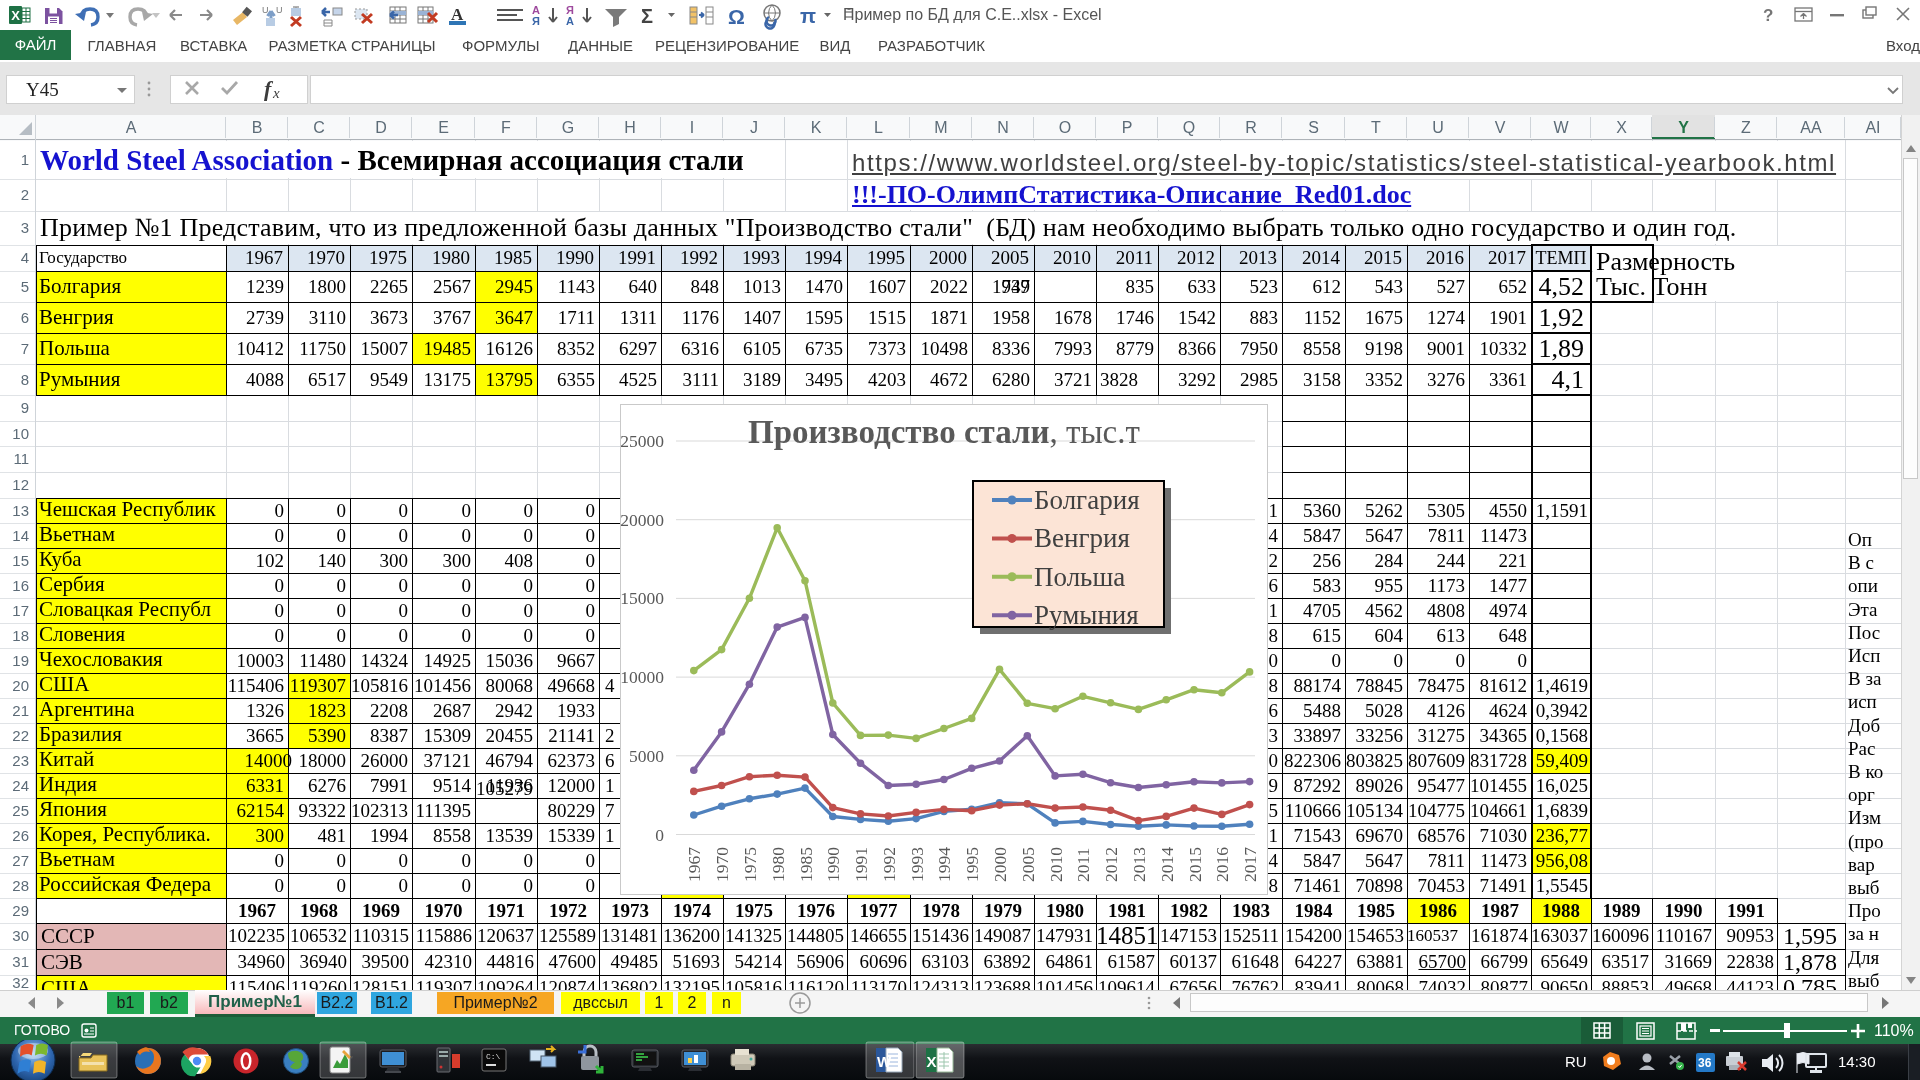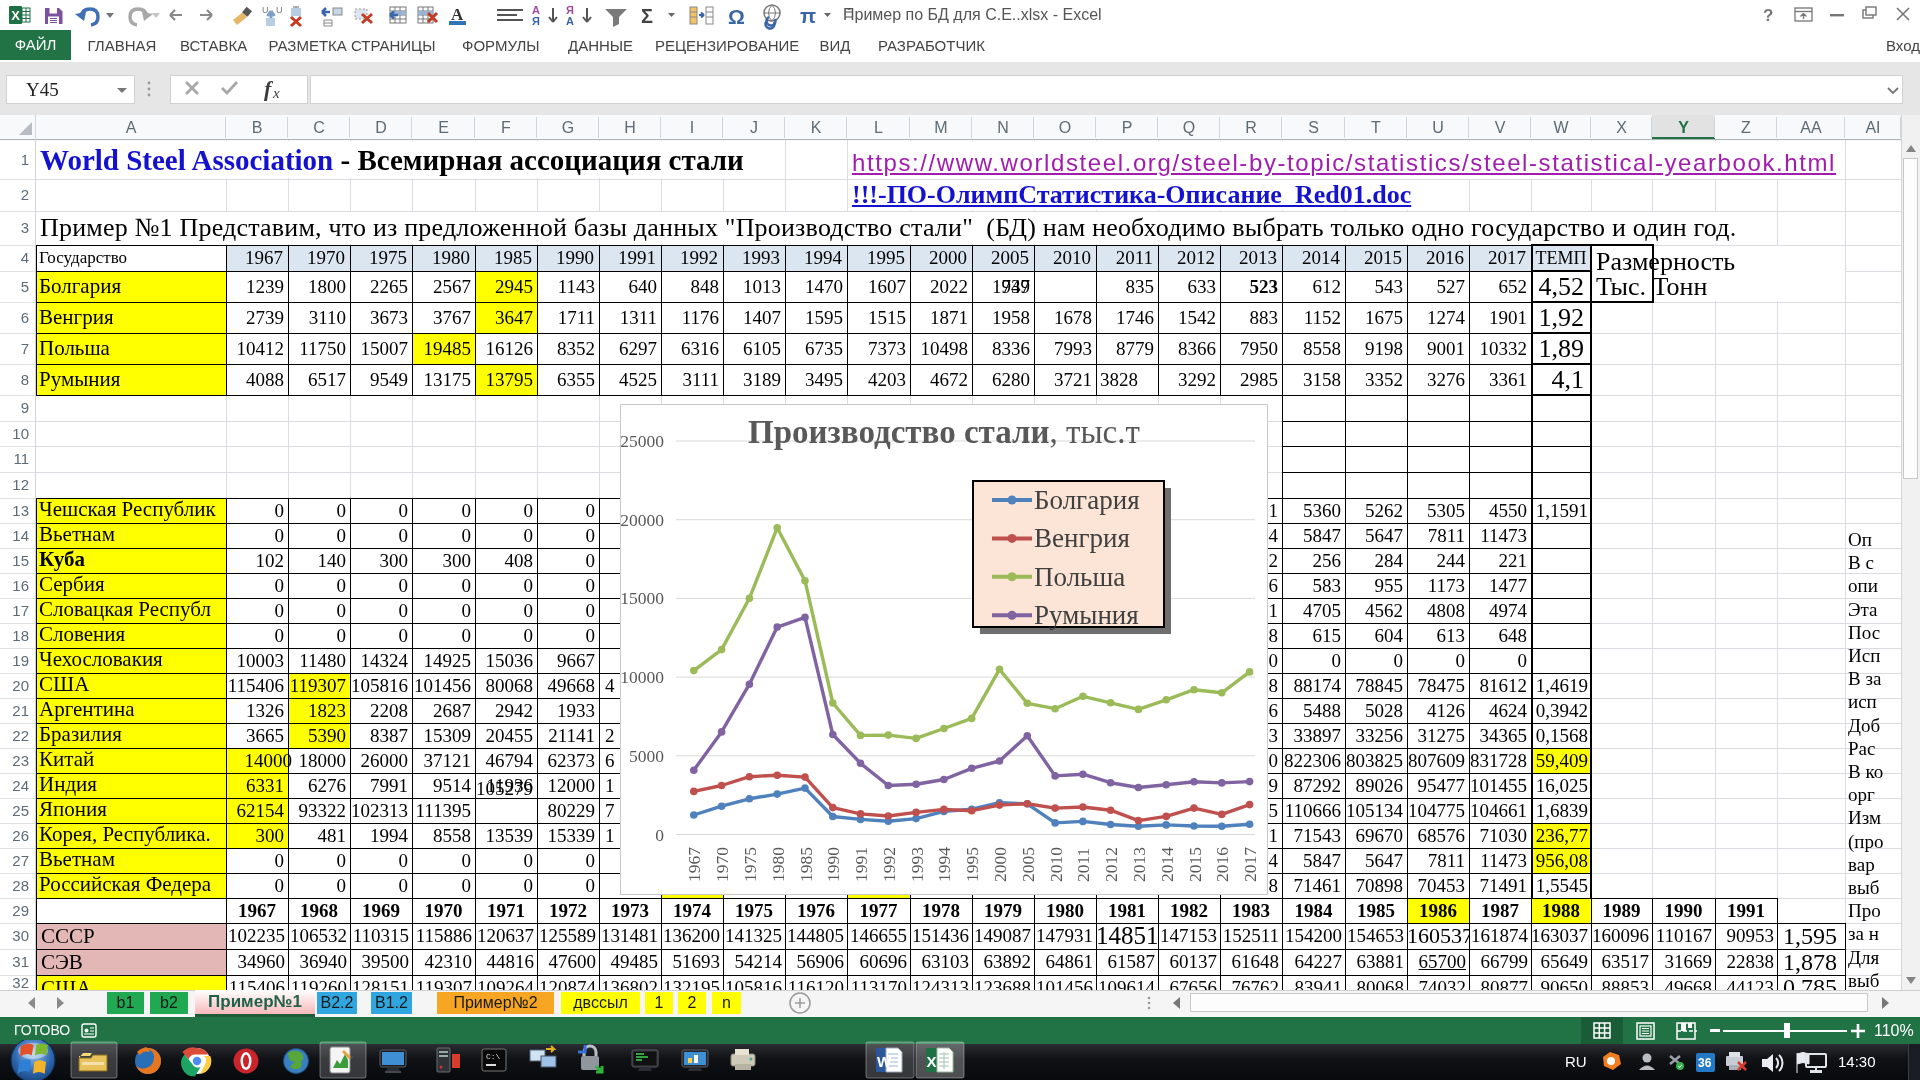--- a/index.html
+++ b/index.html
@@ -513,21 +513,21 @@
 <div style="left:1591px;top:923px;width:1px;height:67px;background:#000"></div>
 <div style="left:1652px;top:923px;width:1px;height:67px;background:#000"></div>
 <div style="left:1715px;top:923px;width:1px;height:67px;background:#000"></div>
 <div style="left:1777px;top:923px;width:1px;height:67px;background:#000"></div>
 <div style="left:1845px;top:923px;width:1px;height:67px;background:#000"></div>
 <div style="left:36px;top:898px;width:1741px;height:1px;background:#000"></div>
 <div style="left:36px;top:923px;width:1809px;height:1px;background:#000"></div>
 <div style="left:36px;top:949px;width:1809px;height:1px;background:#000"></div>
 <div style="left:36px;top:975px;width:1809px;height:1px;background:#000"></div>
 <div class="ser" style="left:40px;top:140px;width:1200px;height:39px;line-height:40px;font-size:29px;font-weight:bold;white-space:nowrap;"><span style="color:#1512cf">World Steel Association</span> - Всемирная ассоциация стали</div>
-<div class="san" style="left:852px;top:146px;width:1000px;height:34px;line-height:34px;font-size:24px;letter-spacing:1.6px;color:#a21caf;text-decoration:underline;white-space:nowrap;">https://www.worldsteel.org/steel-by-topic/statistics/steel-statistical-yearbook.html</div>
+<div class="san" style="left:852px;top:146px;width:1000px;height:34px;line-height:34px;font-size:24px;letter-spacing:1.6px;color:#404040;text-decoration:underline;white-space:nowrap;">https://www.worldsteel.org/steel-by-topic/statistics/steel-statistical-yearbook.html</div>
 <div class="ser" style="left:852px;top:179px;width:700px;height:32px;line-height:32px;font-size:26px;font-weight:bold;color:#1512cf;text-decoration:underline;white-space:nowrap;">!!!-ПО-ОлимпСтатистика-Описание_Red01.doc</div>
 <div class="ser" style="left:40px;top:211px;width:1755px;height:34px;line-height:34px;font-size:26px;letter-spacing:0.2px;white-space:nowrap;">Пример №1 Представим, что из предложенной базы данных "Производство стали"&nbsp;&nbsp;(БД) нам необходимо выбрать только одно государство и один год.</div>
 <div class="ser" style="left:36px;top:245px;width:190px;height:26px;line-height:26px;font-size:17px;text-align:left;padding-left:3px;box-sizing:border-box;white-space:nowrap;overflow:hidden;">Государство</div>
 <div class="ser" style="left:226px;top:245px;width:62px;height:26px;line-height:26px;font-size:19px;text-align:right;padding-right:5px;box-sizing:border-box;white-space:nowrap;overflow:hidden;">1967</div>
 <div class="ser" style="left:288px;top:245px;width:62px;height:26px;line-height:26px;font-size:19px;text-align:right;padding-right:5px;box-sizing:border-box;white-space:nowrap;overflow:hidden;">1970</div>
 <div class="ser" style="left:350px;top:245px;width:62px;height:26px;line-height:26px;font-size:19px;text-align:right;padding-right:5px;box-sizing:border-box;white-space:nowrap;overflow:hidden;">1975</div>
 <div class="ser" style="left:412px;top:245px;width:63px;height:26px;line-height:26px;font-size:19px;text-align:right;padding-right:5px;box-sizing:border-box;white-space:nowrap;overflow:hidden;">1980</div>
 <div class="ser" style="left:475px;top:245px;width:62px;height:26px;line-height:26px;font-size:19px;text-align:right;padding-right:5px;box-sizing:border-box;white-space:nowrap;overflow:hidden;">1985</div>
 <div class="ser" style="left:537px;top:245px;width:62px;height:26px;line-height:26px;font-size:19px;text-align:right;padding-right:5px;box-sizing:border-box;white-space:nowrap;overflow:hidden;">1990</div>
 <div class="ser" style="left:599px;top:245px;width:62px;height:26px;line-height:26px;font-size:19px;text-align:right;padding-right:5px;box-sizing:border-box;white-space:nowrap;overflow:hidden;">1991</div>
@@ -547,21 +547,21 @@
 <div class="ser" style="left:1469px;top:245px;width:62px;height:26px;line-height:26px;font-size:19px;text-align:right;padding-right:5px;box-sizing:border-box;white-space:nowrap;overflow:hidden;">2017</div>
 <div class="ser" style="left:1531px;top:245px;width:60px;height:26px;line-height:26px;font-size:18px;text-align:center;white-space:nowrap;overflow:hidden;">ТЕМП</div>
 <div class="ser" style="left:1596px;top:247px;width:250px;height:30px;line-height:30px;font-size:26px;white-space:nowrap;">Размерность</div>
 <div class="ser" style="left:1596px;top:271px;width:250px;height:31px;line-height:31px;font-size:26px;white-space:nowrap;">Тыс. Тонн</div>
 <div class="ser" style="left:36px;top:271px;width:190px;height:31px;line-height:31px;font-size:21px;text-align:left;padding-left:3px;box-sizing:border-box;white-space:nowrap;overflow:hidden;">Болгария</div>
 <div class="ser" style="left:36px;top:302px;width:190px;height:31px;line-height:31px;font-size:21px;text-align:left;padding-left:3px;box-sizing:border-box;white-space:nowrap;overflow:hidden;">Венгрия</div>
 <div class="ser" style="left:36px;top:333px;width:190px;height:31px;line-height:31px;font-size:21px;text-align:left;padding-left:3px;box-sizing:border-box;white-space:nowrap;overflow:hidden;">Польша</div>
 <div class="ser" style="left:36px;top:364px;width:190px;height:31px;line-height:31px;font-size:21px;text-align:left;padding-left:3px;box-sizing:border-box;white-space:nowrap;overflow:hidden;">Румыния</div>
 <div class="ser" style="left:36px;top:497px;width:190px;height:25px;line-height:25px;font-size:21px;text-align:left;padding-left:3px;box-sizing:border-box;white-space:nowrap;overflow:hidden;">Чешская Республик</div>
 <div class="ser" style="left:36px;top:522px;width:190px;height:25px;line-height:25px;font-size:21px;text-align:left;padding-left:3px;box-sizing:border-box;white-space:nowrap;overflow:hidden;">Вьетнам</div>
-<div class="ser" style="left:36px;top:547px;width:190px;height:25px;line-height:25px;font-size:21px;text-align:left;padding-left:3px;box-sizing:border-box;white-space:nowrap;overflow:hidden;font-weight:bold;">Куба</div>
+<div class="ser" style="left:36px;top:547px;width:190px;height:25px;line-height:25px;font-size:21px;text-align:left;padding-left:3px;box-sizing:border-box;white-space:nowrap;overflow:hidden;">Куба</div>
 <div class="ser" style="left:36px;top:572px;width:190px;height:25px;line-height:25px;font-size:21px;text-align:left;padding-left:3px;box-sizing:border-box;white-space:nowrap;overflow:hidden;">Сербия</div>
 <div class="ser" style="left:36px;top:597px;width:190px;height:25px;line-height:25px;font-size:21px;text-align:left;padding-left:3px;box-sizing:border-box;white-space:nowrap;overflow:hidden;">Словацкая Республ</div>
 <div class="ser" style="left:36px;top:622px;width:190px;height:25px;line-height:25px;font-size:21px;text-align:left;padding-left:3px;box-sizing:border-box;white-space:nowrap;overflow:hidden;">Словения</div>
 <div class="ser" style="left:36px;top:647px;width:190px;height:25px;line-height:25px;font-size:21px;text-align:left;padding-left:3px;box-sizing:border-box;white-space:nowrap;overflow:hidden;">Чехословакия</div>
 <div class="ser" style="left:36px;top:672px;width:190px;height:25px;line-height:25px;font-size:21px;text-align:left;padding-left:3px;box-sizing:border-box;white-space:nowrap;overflow:hidden;">США</div>
 <div class="ser" style="left:36px;top:697px;width:190px;height:25px;line-height:25px;font-size:21px;text-align:left;padding-left:3px;box-sizing:border-box;white-space:nowrap;overflow:hidden;">Аргентина</div>
 <div class="ser" style="left:36px;top:722px;width:190px;height:25px;line-height:25px;font-size:21px;text-align:left;padding-left:3px;box-sizing:border-box;white-space:nowrap;overflow:hidden;">Бразилия</div>
 <div class="ser" style="left:36px;top:747px;width:190px;height:25px;line-height:25px;font-size:21px;text-align:left;padding-left:3px;box-sizing:border-box;white-space:nowrap;overflow:hidden;">Китай</div>
 <div class="ser" style="left:36px;top:772px;width:190px;height:25px;line-height:25px;font-size:21px;text-align:left;padding-left:3px;box-sizing:border-box;white-space:nowrap;overflow:hidden;">Индия</div>
 <div class="ser" style="left:36px;top:797px;width:190px;height:25px;line-height:25px;font-size:21px;text-align:left;padding-left:3px;box-sizing:border-box;white-space:nowrap;overflow:hidden;">Япония</div>
@@ -580,21 +580,21 @@
 <div class="ser" style="left:599px;top:271px;width:62px;height:31px;line-height:31px;font-size:19px;text-align:right;padding-right:4px;box-sizing:border-box;white-space:nowrap;overflow:hidden;">640</div>
 <div class="ser" style="left:661px;top:271px;width:62px;height:31px;line-height:31px;font-size:19px;text-align:right;padding-right:4px;box-sizing:border-box;white-space:nowrap;overflow:hidden;">848</div>
 <div class="ser" style="left:723px;top:271px;width:62px;height:31px;line-height:31px;font-size:19px;text-align:right;padding-right:4px;box-sizing:border-box;white-space:nowrap;overflow:hidden;">1013</div>
 <div class="ser" style="left:785px;top:271px;width:62px;height:31px;line-height:31px;font-size:19px;text-align:right;padding-right:4px;box-sizing:border-box;white-space:nowrap;overflow:hidden;">1470</div>
 <div class="ser" style="left:847px;top:271px;width:63px;height:31px;line-height:31px;font-size:19px;text-align:right;padding-right:4px;box-sizing:border-box;white-space:nowrap;overflow:hidden;">1607</div>
 <div class="ser" style="left:910px;top:271px;width:62px;height:31px;line-height:31px;font-size:19px;text-align:right;padding-right:4px;box-sizing:border-box;white-space:nowrap;overflow:hidden;">2022</div>
 <div class="ser" style="left:972px;top:271px;width:62px;height:31px;line-height:31px;font-size:19px;text-align:right;padding-right:4px;box-sizing:border-box;white-space:nowrap;overflow:hidden;">1949</div>
 <div class="ser" style="left:972px;top:271px;width:62px;height:31px;line-height:31px;font-size:19px;text-align:right;padding-right:4px;box-sizing:border-box;white-space:nowrap;overflow:hidden;">737</div>
 <div class="ser" style="left:1096px;top:271px;width:62px;height:31px;line-height:31px;font-size:19px;text-align:right;padding-right:4px;box-sizing:border-box;white-space:nowrap;overflow:hidden;">835</div>
 <div class="ser" style="left:1158px;top:271px;width:62px;height:31px;line-height:31px;font-size:19px;text-align:right;padding-right:4px;box-sizing:border-box;white-space:nowrap;overflow:hidden;">633</div>
-<div class="ser" style="left:1220px;top:271px;width:62px;height:31px;line-height:31px;font-size:19px;text-align:right;padding-right:4px;box-sizing:border-box;white-space:nowrap;overflow:hidden;font-weight:bold;">523</div>
+<div class="ser" style="left:1220px;top:271px;width:62px;height:31px;line-height:31px;font-size:19px;text-align:right;padding-right:4px;box-sizing:border-box;white-space:nowrap;overflow:hidden;">523</div>
 <div class="ser" style="left:1282px;top:271px;width:63px;height:31px;line-height:31px;font-size:19px;text-align:right;padding-right:4px;box-sizing:border-box;white-space:nowrap;overflow:hidden;">612</div>
 <div class="ser" style="left:1345px;top:271px;width:62px;height:31px;line-height:31px;font-size:19px;text-align:right;padding-right:4px;box-sizing:border-box;white-space:nowrap;overflow:hidden;">543</div>
 <div class="ser" style="left:1407px;top:271px;width:62px;height:31px;line-height:31px;font-size:19px;text-align:right;padding-right:4px;box-sizing:border-box;white-space:nowrap;overflow:hidden;">527</div>
 <div class="ser" style="left:1469px;top:271px;width:62px;height:31px;line-height:31px;font-size:19px;text-align:right;padding-right:4px;box-sizing:border-box;white-space:nowrap;overflow:hidden;">652</div>
 <div class="ser" style="left:226px;top:302px;width:62px;height:31px;line-height:31px;font-size:19px;text-align:right;padding-right:4px;box-sizing:border-box;white-space:nowrap;overflow:hidden;">2739</div>
 <div class="ser" style="left:288px;top:302px;width:62px;height:31px;line-height:31px;font-size:19px;text-align:right;padding-right:4px;box-sizing:border-box;white-space:nowrap;overflow:hidden;">3110</div>
 <div class="ser" style="left:350px;top:302px;width:62px;height:31px;line-height:31px;font-size:19px;text-align:right;padding-right:4px;box-sizing:border-box;white-space:nowrap;overflow:hidden;">3673</div>
 <div class="ser" style="left:412px;top:302px;width:63px;height:31px;line-height:31px;font-size:19px;text-align:right;padding-right:4px;box-sizing:border-box;white-space:nowrap;overflow:hidden;">3767</div>
 <div class="ser" style="left:475px;top:302px;width:62px;height:31px;line-height:31px;font-size:19px;text-align:right;padding-right:4px;box-sizing:border-box;white-space:nowrap;overflow:hidden;">3647</div>
 <div class="ser" style="left:537px;top:302px;width:62px;height:31px;line-height:31px;font-size:19px;text-align:right;padding-right:4px;box-sizing:border-box;white-space:nowrap;overflow:hidden;">1711</div>
@@ -926,21 +926,21 @@
 <div class="ser" style="left:1158px;top:975px;width:62px;height:15px;line-height:26px;font-size:19px;text-align:right;padding-right:3px;box-sizing:border-box;overflow:hidden;">67656</div>
 <div class="ser" style="left:1220px;top:923px;width:62px;height:26px;line-height:26px;font-size:19px;text-align:right;padding-right:3px;box-sizing:border-box;white-space:nowrap;overflow:hidden;">152511</div>
 <div class="ser" style="left:1220px;top:949px;width:62px;height:26px;line-height:26px;font-size:19px;text-align:right;padding-right:3px;box-sizing:border-box;white-space:nowrap;overflow:hidden;">61648</div>
 <div class="ser" style="left:1220px;top:975px;width:62px;height:15px;line-height:26px;font-size:19px;text-align:right;padding-right:3px;box-sizing:border-box;overflow:hidden;">76762</div>
 <div class="ser" style="left:1282px;top:923px;width:63px;height:26px;line-height:26px;font-size:19px;text-align:right;padding-right:3px;box-sizing:border-box;white-space:nowrap;overflow:hidden;">154200</div>
 <div class="ser" style="left:1282px;top:949px;width:63px;height:26px;line-height:26px;font-size:19px;text-align:right;padding-right:3px;box-sizing:border-box;white-space:nowrap;overflow:hidden;">64227</div>
 <div class="ser" style="left:1282px;top:975px;width:63px;height:15px;line-height:26px;font-size:19px;text-align:right;padding-right:3px;box-sizing:border-box;overflow:hidden;">83941</div>
 <div class="ser" style="left:1345px;top:923px;width:62px;height:26px;line-height:26px;font-size:19px;text-align:right;padding-right:3px;box-sizing:border-box;white-space:nowrap;overflow:hidden;">154653</div>
 <div class="ser" style="left:1345px;top:949px;width:62px;height:26px;line-height:26px;font-size:19px;text-align:right;padding-right:3px;box-sizing:border-box;white-space:nowrap;overflow:hidden;">63881</div>
 <div class="ser" style="left:1345px;top:975px;width:62px;height:15px;line-height:26px;font-size:19px;text-align:right;padding-right:3px;box-sizing:border-box;overflow:hidden;">80068</div>
-<div class="ser" style="left:1407px;top:923px;width:62px;height:26px;line-height:26px;font-size:22px;text-align:left;padding-right:3px;box-sizing:border-box;white-space:nowrap;overflow:hidden;">160537</div>
+<div class="ser" style="left:1407px;top:923px;width:62px;height:26px;line-height:26px;font-size:17px;text-align:left;padding-right:3px;box-sizing:border-box;white-space:nowrap;overflow:hidden;">160537</div>
 <div class="ser" style="left:1407px;top:949px;width:62px;height:26px;line-height:26px;font-size:19px;text-align:right;padding-right:3px;box-sizing:border-box;white-space:nowrap;overflow:hidden;text-decoration:underline;">65700</div>
 <div class="ser" style="left:1407px;top:975px;width:62px;height:15px;line-height:26px;font-size:19px;text-align:right;padding-right:3px;box-sizing:border-box;overflow:hidden;">74032</div>
 <div class="ser" style="left:1469px;top:923px;width:62px;height:26px;line-height:26px;font-size:19px;text-align:right;padding-right:3px;box-sizing:border-box;white-space:nowrap;overflow:hidden;">161874</div>
 <div class="ser" style="left:1469px;top:949px;width:62px;height:26px;line-height:26px;font-size:19px;text-align:right;padding-right:3px;box-sizing:border-box;white-space:nowrap;overflow:hidden;">66799</div>
 <div class="ser" style="left:1469px;top:975px;width:62px;height:15px;line-height:26px;font-size:19px;text-align:right;padding-right:3px;box-sizing:border-box;overflow:hidden;">80877</div>
 <div class="ser" style="left:1531px;top:923px;width:60px;height:26px;line-height:26px;font-size:19px;text-align:right;padding-right:3px;box-sizing:border-box;white-space:nowrap;overflow:hidden;">163037</div>
 <div class="ser" style="left:1531px;top:949px;width:60px;height:26px;line-height:26px;font-size:19px;text-align:right;padding-right:3px;box-sizing:border-box;white-space:nowrap;overflow:hidden;">65649</div>
 <div class="ser" style="left:1531px;top:975px;width:60px;height:15px;line-height:26px;font-size:19px;text-align:right;padding-right:3px;box-sizing:border-box;overflow:hidden;">90650</div>
 <div class="ser" style="left:1591px;top:923px;width:61px;height:26px;line-height:26px;font-size:19px;text-align:right;padding-right:3px;box-sizing:border-box;white-space:nowrap;overflow:hidden;">160096</div>
 <div class="ser" style="left:1591px;top:949px;width:61px;height:26px;line-height:26px;font-size:19px;text-align:right;padding-right:3px;box-sizing:border-box;white-space:nowrap;overflow:hidden;">63517</div>

